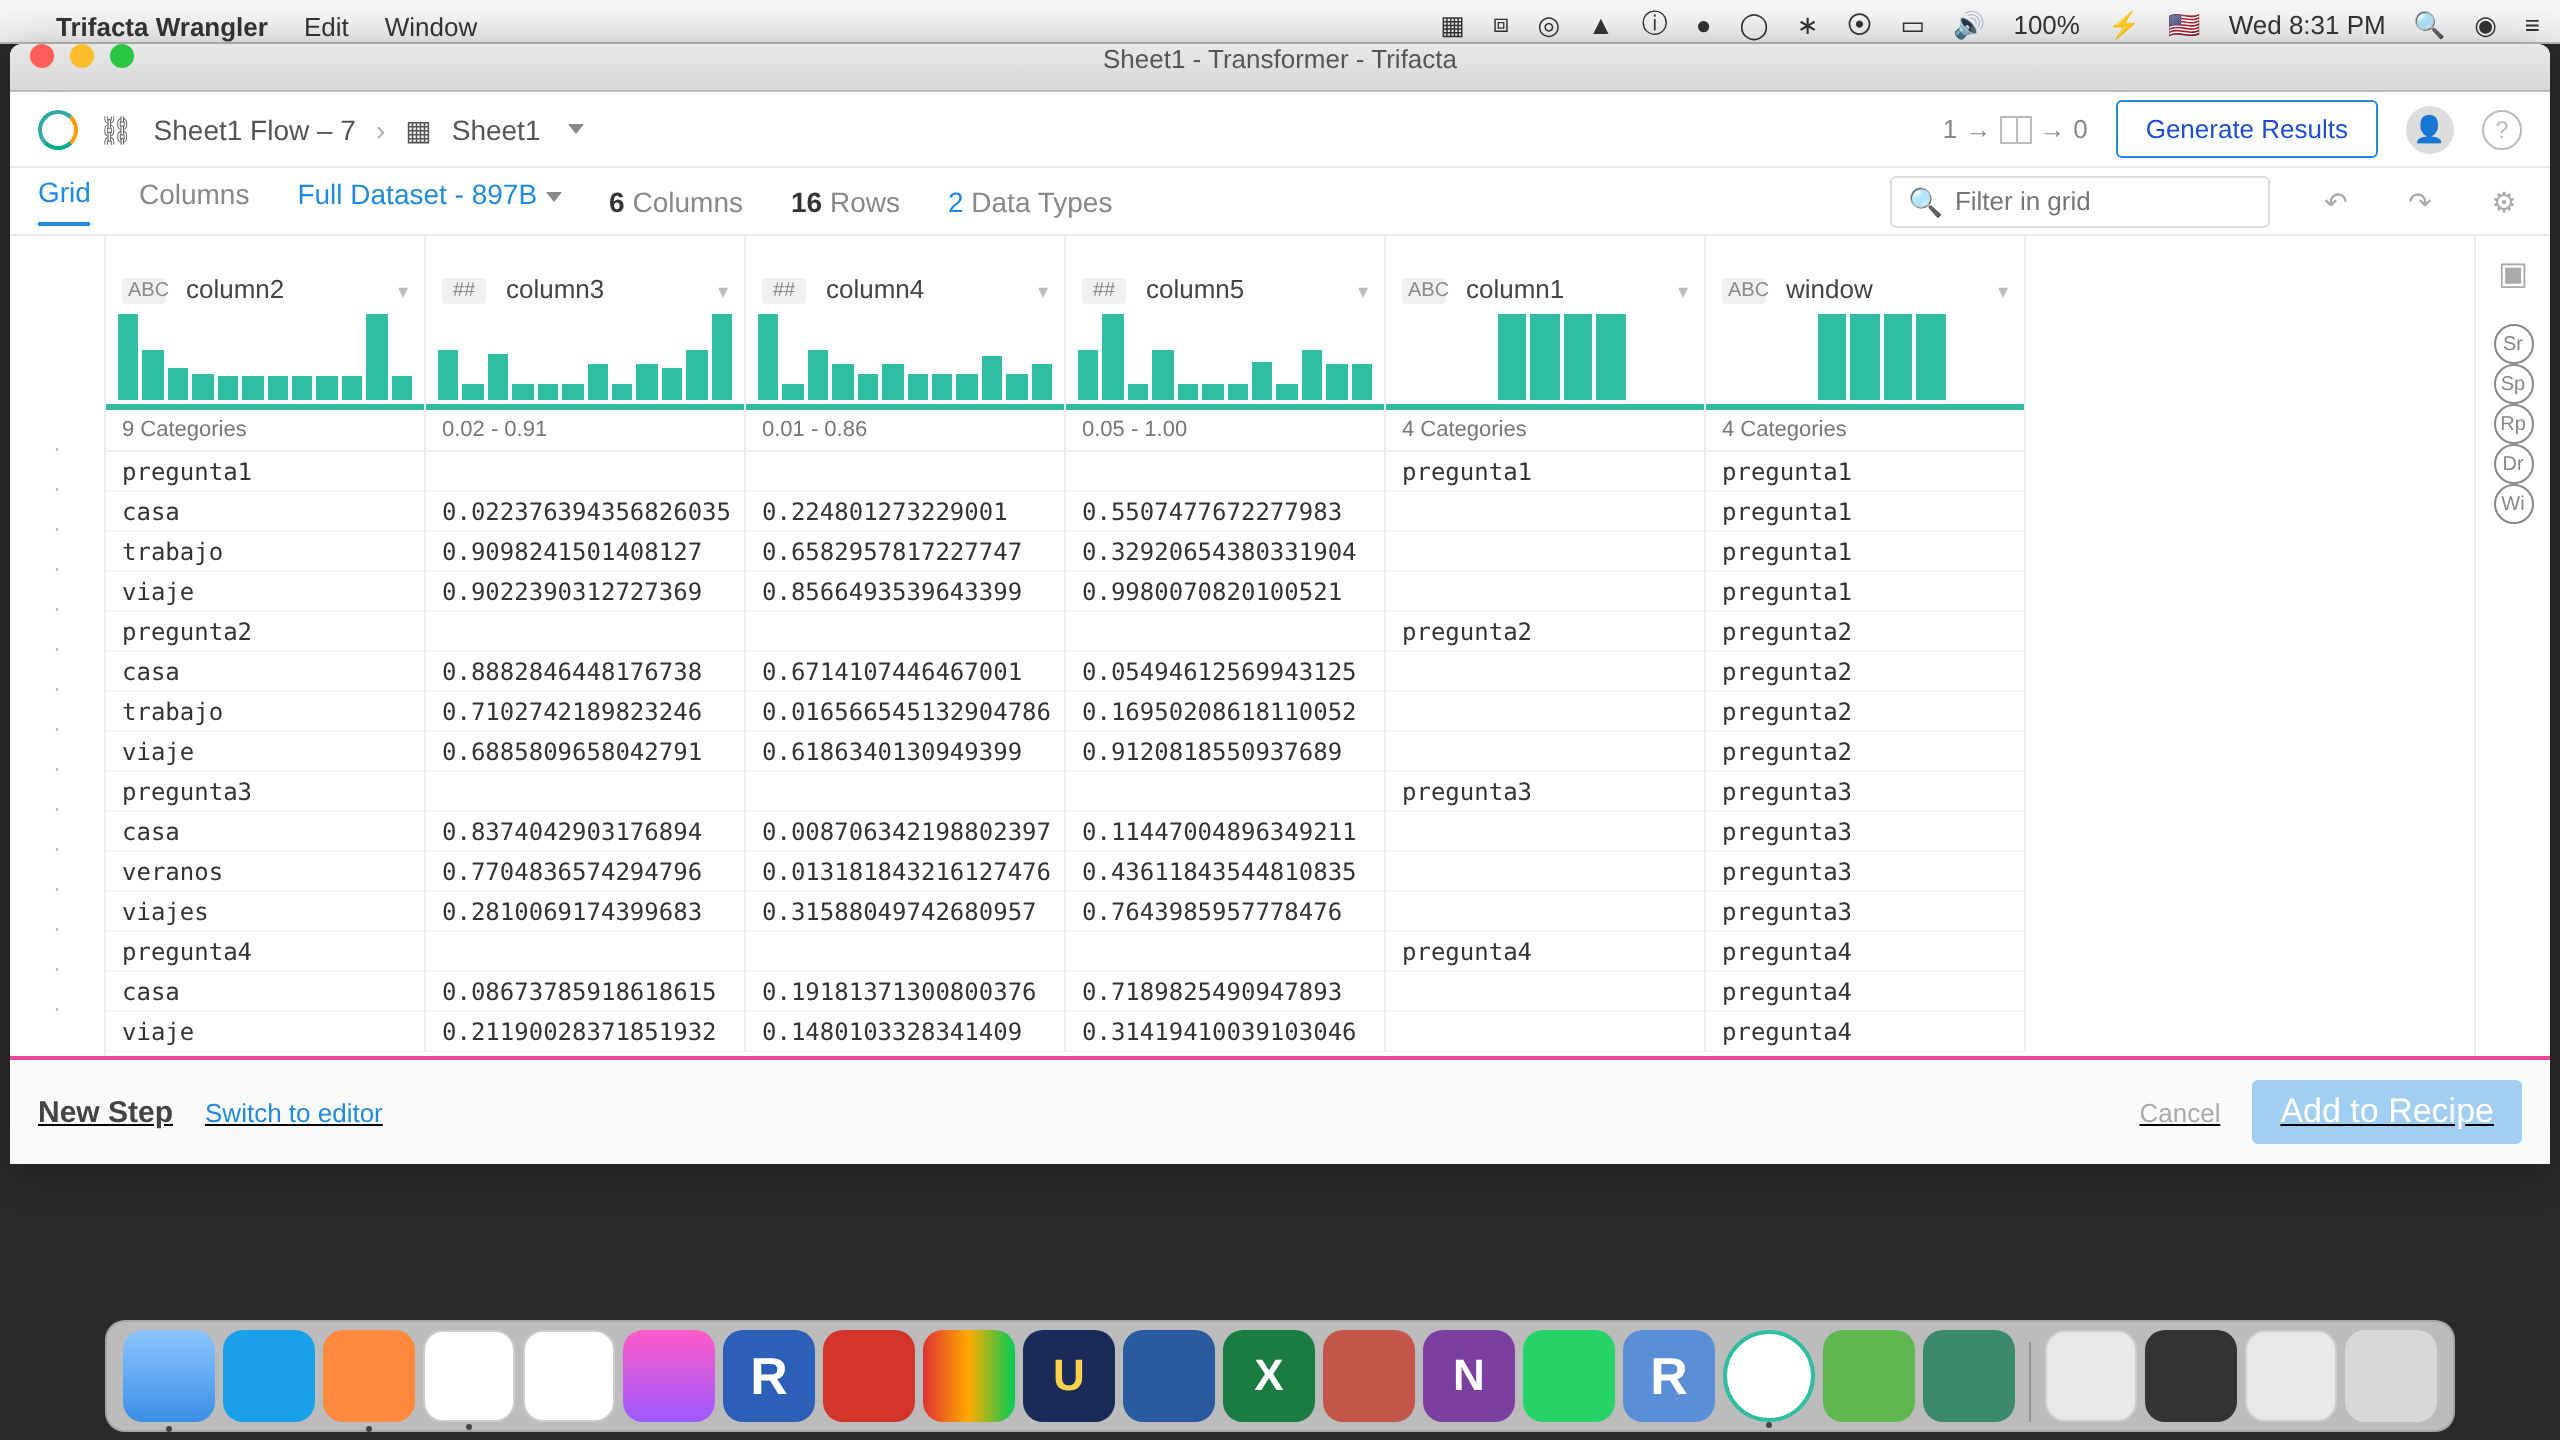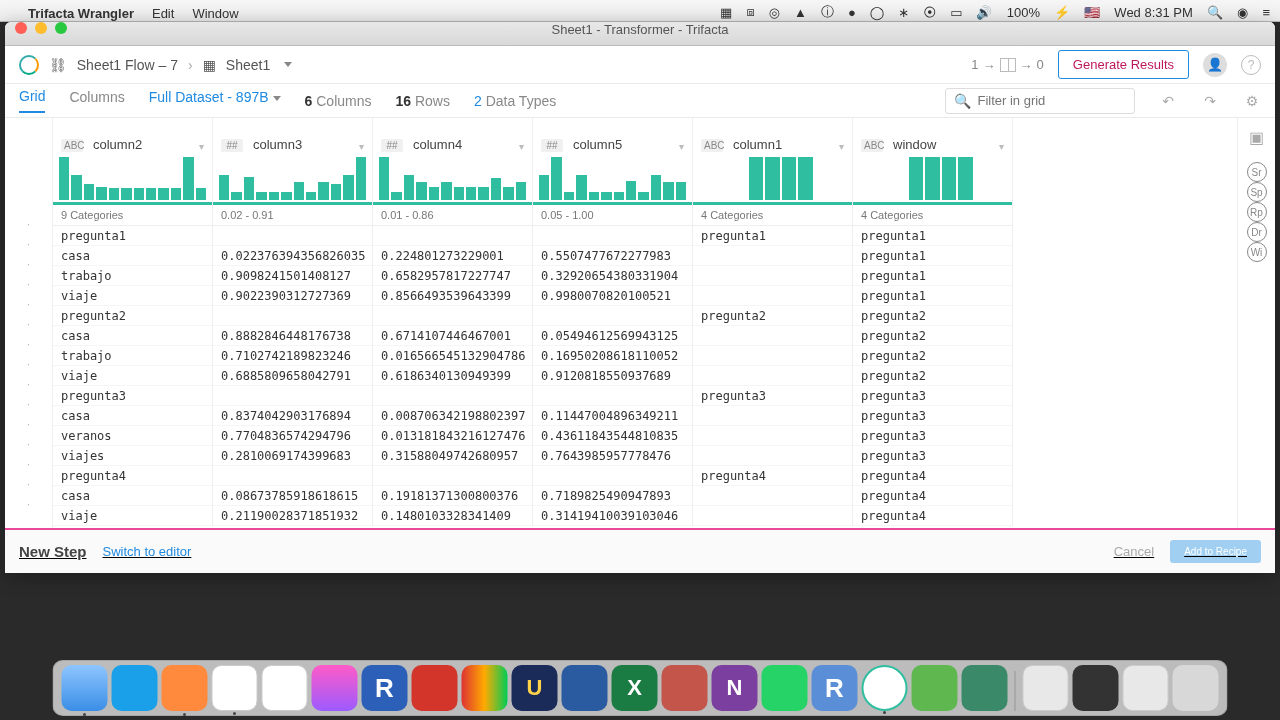--- a/index.html
+++ b/index.html
@@ -21,21 +21,21 @@
 
 
 .hdr { height:38px; display:flex; align-items:center; padding:0 14px; border-bottom:1px solid #eaeaea; justify-content:space-between; }
 .hdr .left { display:flex; align-items:center; gap:10px; font-size:14px; color:#555; }
 .logo { width:20px; height:20px; border:2px solid #3aa; border-radius:50%; border-right-color:#f90; border-bottom-color:#0a8; }
 .crumb-sep { color:#aaa; }
 .hdr .right { display:flex; align-items:center; gap:14px; }
 .io-indicator { color:#888; font-size:13px; display:flex; align-items:center; gap:4px; }
 .io-box { width:16px; height:14px; border:1px solid #bbb; display:inline-block; position:relative; }
 .io-box::after{content:"";position:absolute;left:7px;top:0;bottom:0;width:1px;background:#bbb;}
-.btn-gen { padding:6px 14px; border:1px solid #1f8ae0; color:#be185d; background:#fff; border-radius:3px; font-size:13px; cursor:pointer; }
+.btn-gen { padding:6px 14px; border:1px solid #1f8ae0; color:#1d4ed8; background:#fff; border-radius:3px; font-size:13px; cursor:pointer; }
 .avatar { width:24px; height:24px; border-radius:50%; background:#ddd; display:flex; align-items:center; justify-content:center; color:#999; font-size:13px; }
 .help { width:20px; height:20px; border:1.5px solid #bbb; border-radius:50%; color:#bbb; font-size:12px; display:flex; align-items:center; justify-content:center; }
 
 
 .tabsrow { height:34px; display:flex; align-items:center; padding:0 14px; border-bottom:1px solid #eaeaea; gap:24px; font-size:14px; }
 .tab { color:#1f8ae0; padding-bottom:7px; cursor:pointer; }
 .tab.active { border-bottom:2px solid #1f8ae0; }
 .tab.muted { color:#888; }
 .dsinfo { color:#888; }
 .dsinfo b { color:#333; font-weight:600; }
@@ -65,21 +65,21 @@
 .cell { height:20px; font-family:Menlo,Consolas,monospace; font-size:12px; color:#333; padding:0 8px; display:flex; align-items:center; border-bottom:1px solid #f5f5f5; white-space:nowrap; overflow:hidden; }
 .rowdot { height:20px; font-size:12px; color:#bbb; display:flex; align-items:center; justify-content:center; }
 
 
 .steppanel { border-top:2px solid #ec4899; background:#fafafa;text-decoration:underline; }
 .stephead { display:flex; align-items:center; padding:10px 14px; gap:16px; }
 .stephead h3 { font-size:15px; color:#444; }
 .stephead a { color:#1f8ae0; font-size:13px; cursor:pointer; }
 .stephead .sp { flex:1; }
 .btn-cancel { color:#aaa; font-size:13px; cursor:pointer; }
-.btn-add { background:#a0cff2; color:#fff; padding:6px 14px; border-radius:3px; font-size:10px; cursor:pointer; }
+.btn-add { background:#a0cff2; color:#fff; padding:6px 14px; border-radius:3px; font-size:17px; cursor:pointer; }
 .stepbody { display:flex; }
 .stepleft { width:265px; border-right:1px solid #eee; padding:12px 14px; }
 .stepleft .lbl { font-size:13px; font-weight:600; color:#333; margin-bottom:10px; }
 .stepleft input { width:100%; padding:7px 10px; border:1px solid #ddd; border-radius:3px; font-family:Menlo,monospace; font-size:12px; color:#999; }
 
 
 .dock { position:absolute; bottom:4px; left:50%; transform:translateX(-50%); display:flex; align-items:end; gap:4px; background:rgba(230,230,230,.78); border-radius:10px; padding:4px 8px; border:1px solid rgba(0,0,0,.12); }
 .dock .app { width:46px; height:46px; border-radius:10px; position:relative; }
 .dock .divider { width:1px; height:40px; background:rgba(0,0,0,.2); margin:0 3px; }
 .dock .dot { position:absolute; bottom:-5px; left:50%; transform:translateX(-50%); width:3px; height:3px; border-radius:50%; background:#444; }

